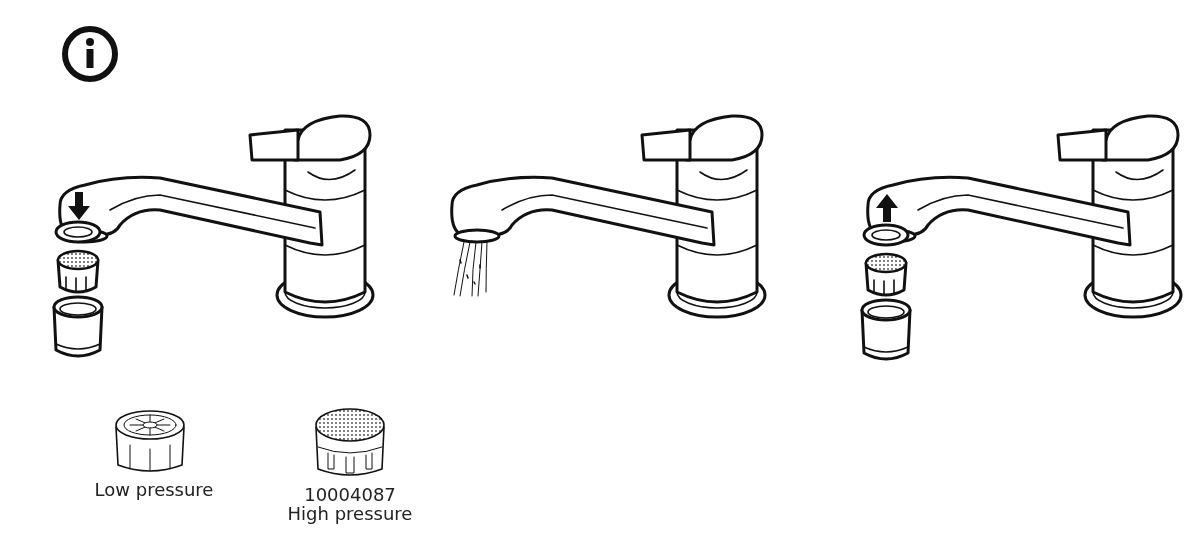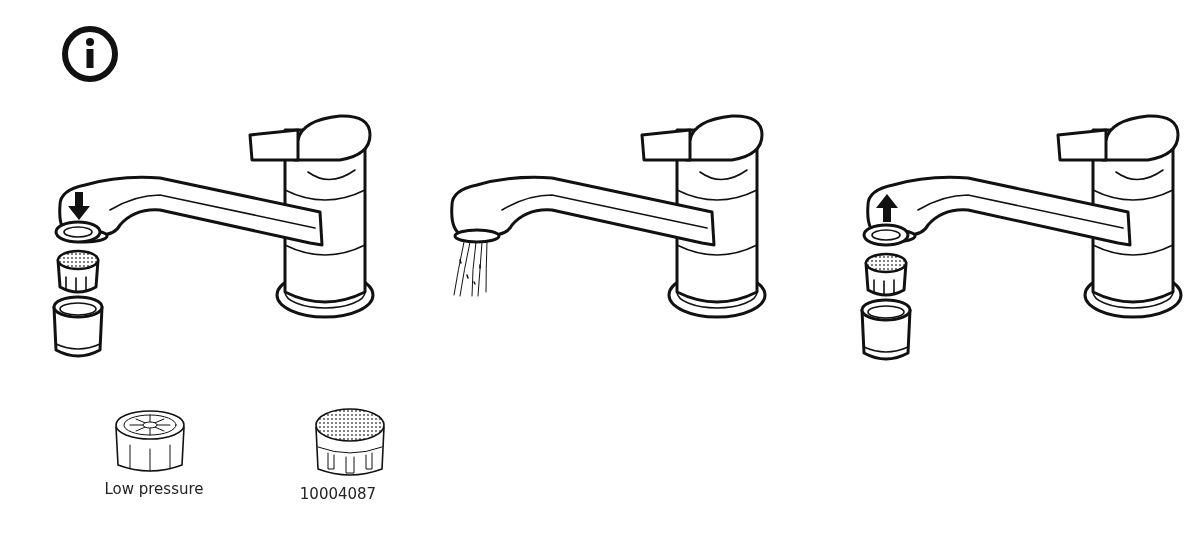--- a/index.html
+++ b/index.html
@@ -1,21 +1,21 @@
 <!DOCTYPE html>
 <html><head>
 <meta charset="utf-8">
 <style>
   html, body { margin: 0; padding: 0; background: #ffffff; }
   body { width: 1195px; height: 555px; position: relative; overflow: hidden; font-family: "DejaVu Sans", "Liberation Sans", sans-serif; color: #1a1a1a; }
   .abs { position: absolute; }
   svg { position: absolute; overflow: visible; }
   .stroke { fill: #ffffff; stroke: #111; stroke-width: 3; stroke-linejoin: round; stroke-linecap: round; }
   .thin { fill: none; stroke: #111; stroke-width: 1.6; stroke-linecap: round; }
-  .label { position: absolute; font-size: 15px; text-align: center; line-height: 19px; color: #222; }
+  .label { position: absolute; font-size: 18px; text-align: center; line-height: 19px; color: #222; }
 </style>
 </head>
 <body>
 
 <svg width="0" height="0" style="position:absolute">
   <defs>
     <pattern id="mesh" width="4" height="4" patternUnits="userSpaceOnUse">
       <rect width="4" height="4" fill="#fff"></rect>
       <circle cx="2" cy="2" r="0.9" fill="#444"></circle>
     </pattern>
@@ -116,15 +116,16 @@
 <div class="label" style="left:90px;top:480px;width:128px;">Low pressure</div>
 
 <div class="abs" style="left:310px;top:405px;width:80px;height:75px;">
   <svg width="80" height="75" viewBox="0 0 80 75">
     <path d="M6 22 L8 64 Q40 76 72 64 L74 22" class="stroke" style="stroke-width:1.6"></path>
     <ellipse cx="40" cy="20" rx="34" ry="16" style="fill:url(#mesh);stroke:#111;stroke-width:1.6"></ellipse>
     <path d="M8 42 Q40 54 72 42" class="thin" style="stroke-width:1"></path>
     <path d="M18 48 L18 64 L24 64 L24 50 M36 52 L36 68 L44 68 L44 52 M56 50 L56 64 L62 64 L62 48" class="thin" style="stroke-width:1"></path>
   </svg>
 </div>
-<div class="label" style="left:268px;top:485px;width:140px;">
+<div class="label" style="left:280px;top:485px;width:140px;">
   <div>10004087</div>
+  <div>High pressure</div>
 </div>
 
 </body></html>

